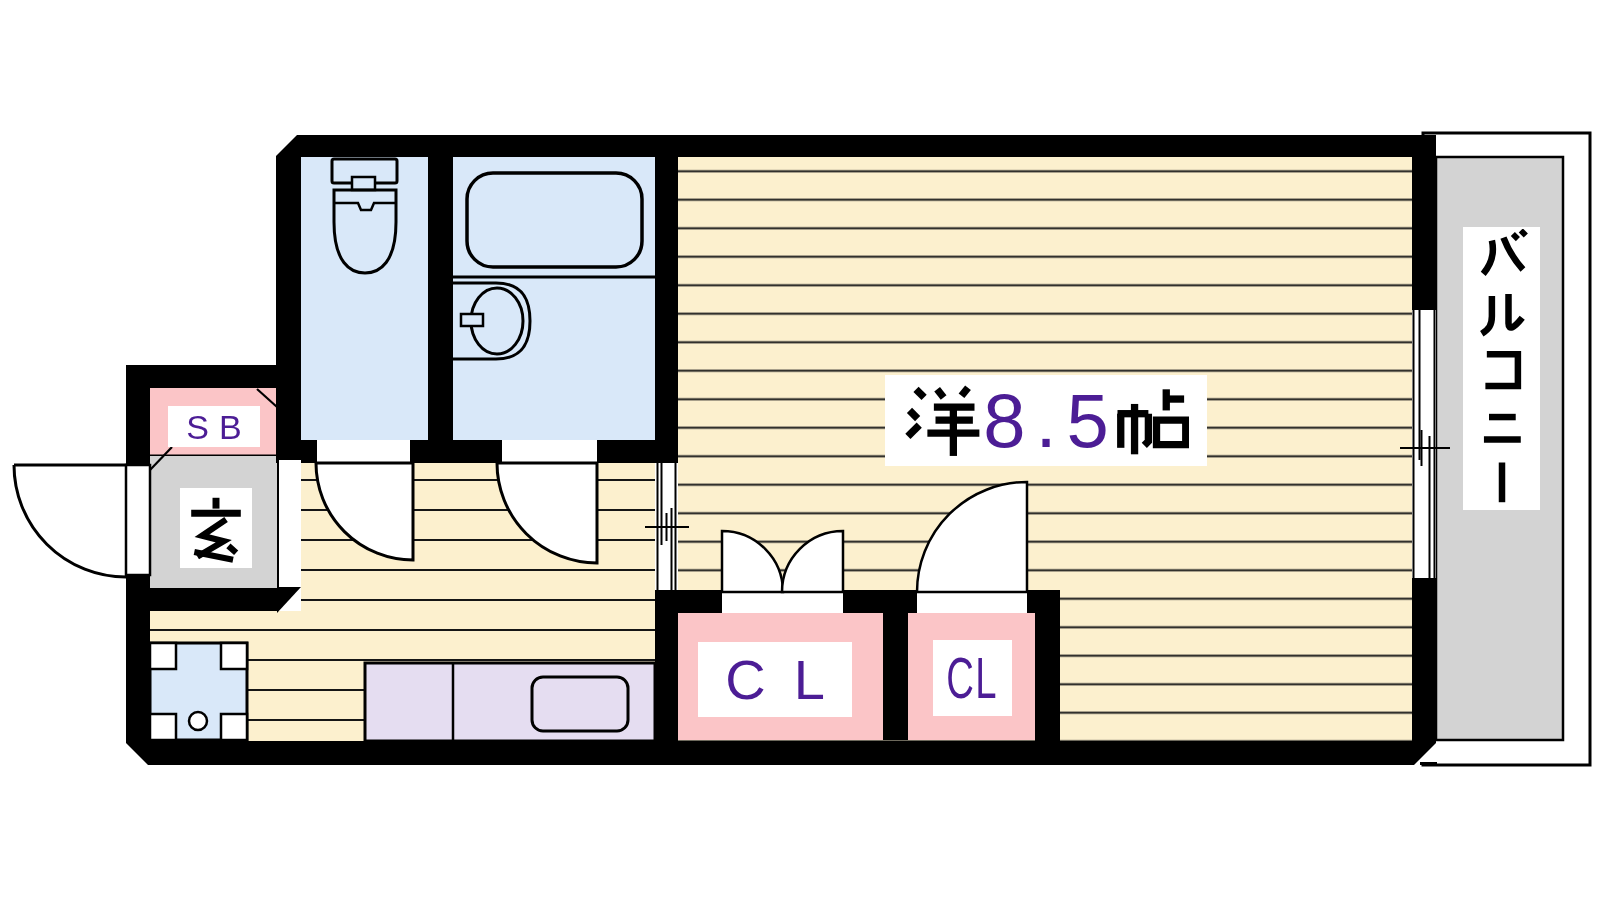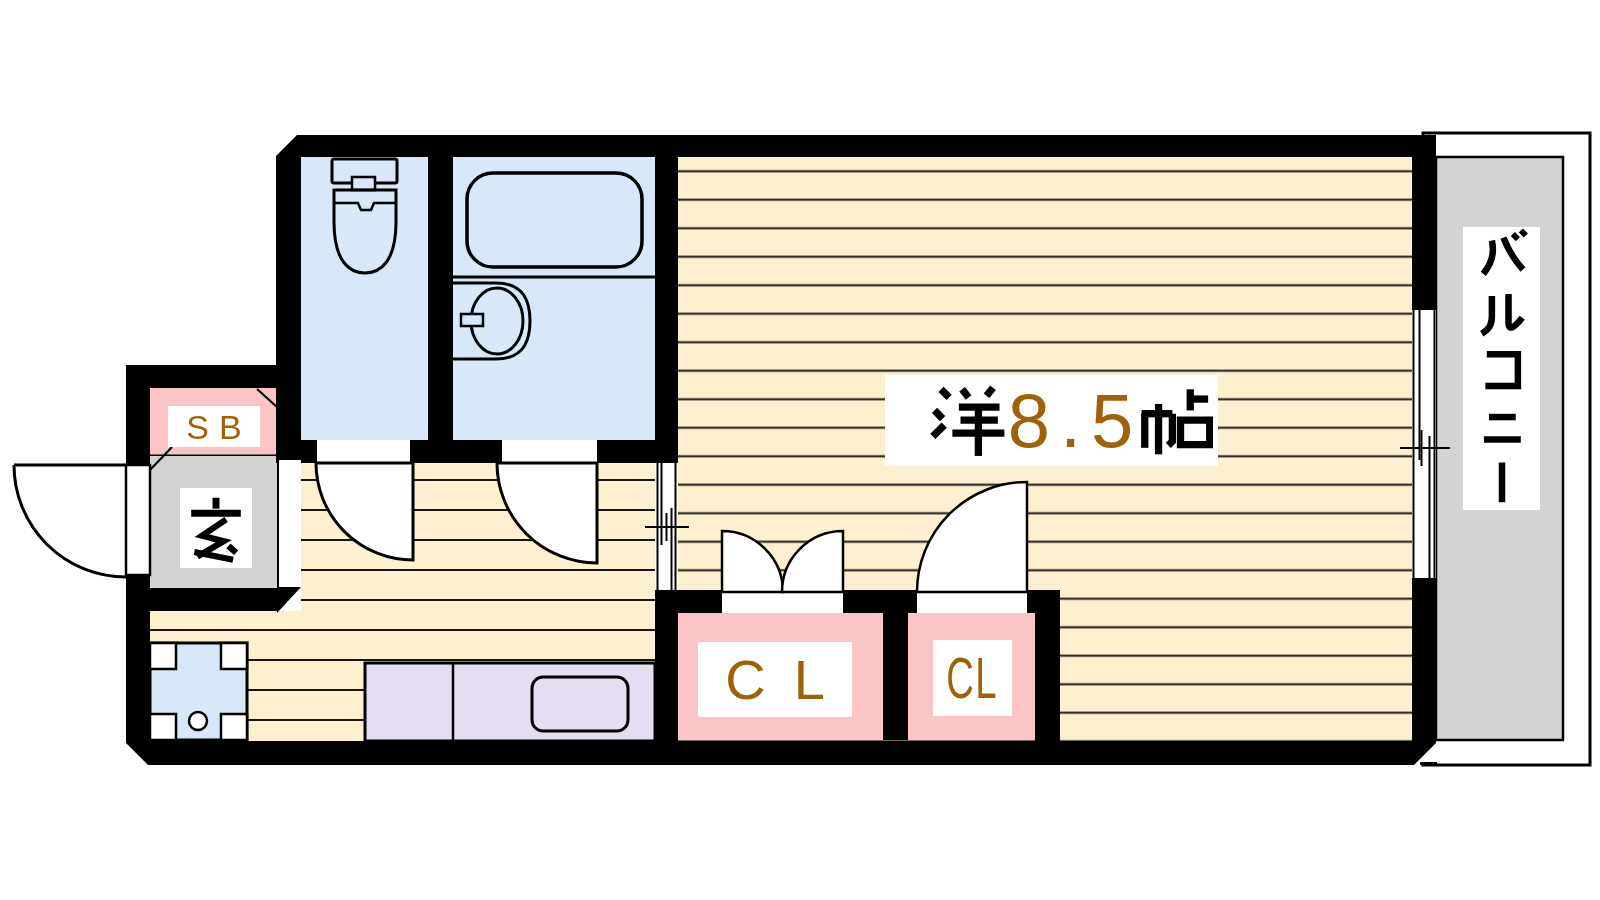--- a/index.html
+++ b/index.html
@@ -1,23 +1,23 @@
 <!DOCTYPE html>
 <html><head>
 <meta charset="utf-8">
 <style>
   html,body{margin:0;padding:0;background:#fff;}
   .stage{position:relative;width:1600px;height:900px;background:#ffffff;overflow:hidden;
          font-family:"Liberation Sans",sans-serif;}
   .plan-svg{position:absolute;left:0;top:0;}
   .lb{position:absolute;background:#fff;display:flex;align-items:center;justify-content:center;
-      color:#a16207;line-height:1;}
+      color:#4c1d95;line-height:1;}
   .lb-sb{left:168px;top:406px;width:92px;height:41px;font-size:34px;letter-spacing:10px;padding-left:10px;box-sizing:border-box;}
   .lb-genkan{left:180px;top:488px;width:72px;height:80px;}
-  .lb-room{left:885px;top:375px;width:295px;height:91px;gap:2px;padding-left:38px;}
+  .lb-room{left:885px;top:375px;width:322px;height:91px;gap:2px;}
   .lb-room .num{font-size:76px;letter-spacing:10px;margin-right:-10px;font-weight:500;}
   .lb-cl1{left:698px;top:642px;width:154px;height:75px;font-size:56px;letter-spacing:28px;padding-left:28px;box-sizing:border-box;}
   .lb-cl2{left:933px;top:640px;width:79px;height:76px;font-size:58px;}
   .lb-cl2 .cond{display:inline-block;transform:scaleX(.66);letter-spacing:2px;font-weight:500;}
   .lb-balcony{left:1463px;top:227px;width:77px;height:283px;flex-direction:column;justify-content:space-around;}
   .g{display:block;}
   .g path{fill:none;stroke:#000;stroke-linecap:butt;stroke-linejoin:miter;}
   .ht{position:absolute;opacity:0;font-size:8px;pointer-events:none;}
 </style>
 </head>

